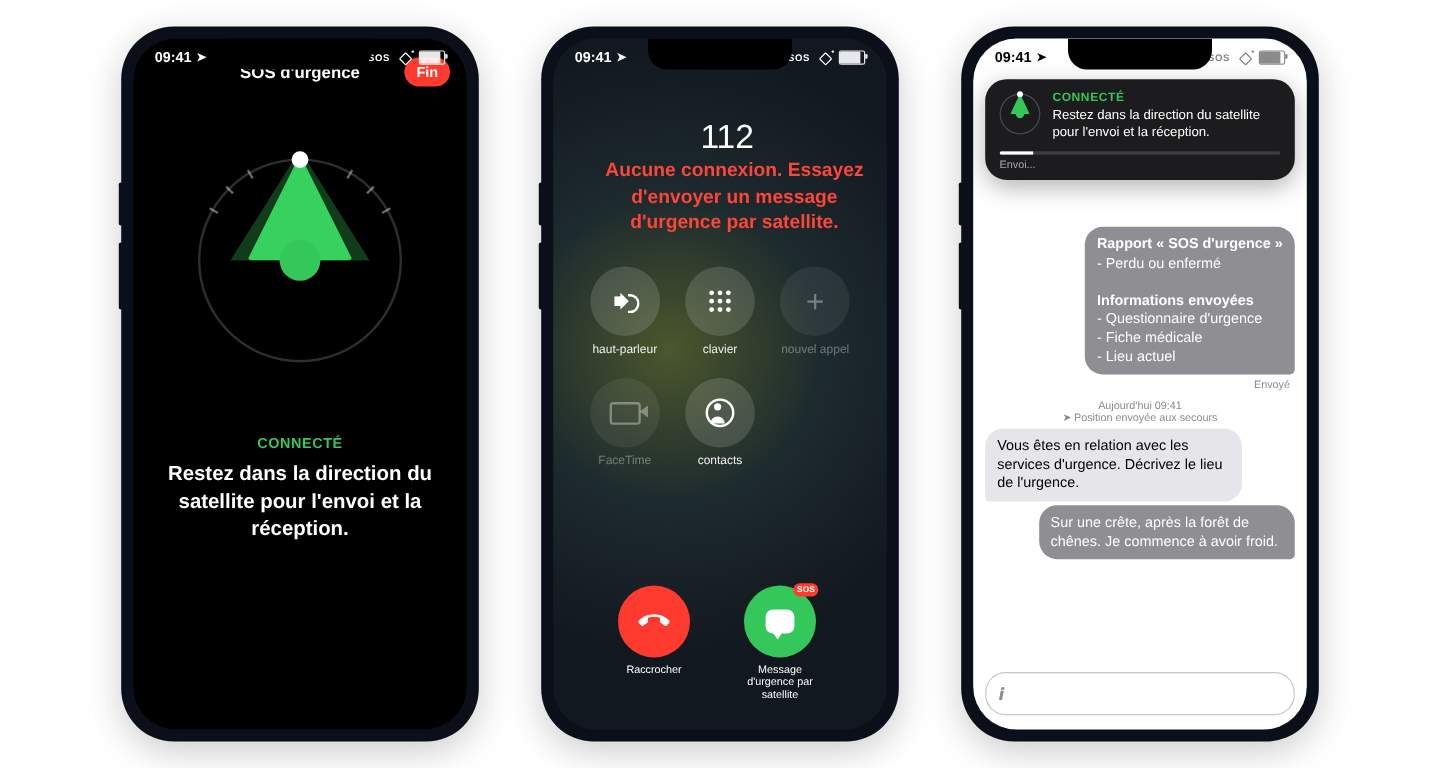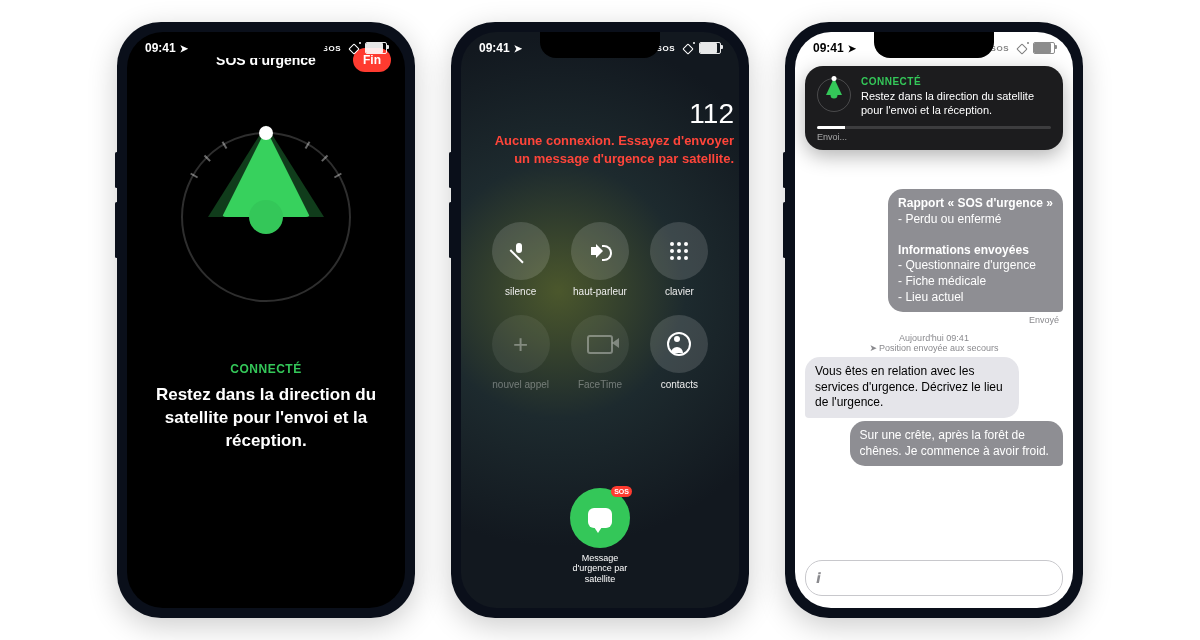--- a/index.html
+++ b/index.html
@@ -1,16 +1,16 @@
 <!DOCTYPE html>
 <html><head>
 <meta charset="utf-8">
 <style>
   html,body{margin:0;padding:0;background:#fff;font-family:-apple-system,"SF Pro Text","Helvetica Neue",Arial,sans-serif;}
-  #stage{width:1200px;height:640px;display:flex;align-items:center;justify-content:center;gap:36px;}
+  #stage{width:1200px;height:640px;display:flex;align-items:center;justify-content:center;gap:52px;}
   .phone{width:278px;height:576px;background:#0a0f1a;border-radius:44px;padding:10px;box-shadow:0 8px 30px rgba(0,0,0,.2);position:relative;}
   .phone::before,.phone::after{content:"";position:absolute;left:-2px;width:3px;background:#0a0f1a;border-radius:2px;}
   .phone::before{top:130px;height:36px;}
   .phone::after{top:180px;height:56px;}
   .screen{width:100%;height:100%;border-radius:36px;overflow:hidden;position:relative;}
   .dark{background:#000;color:#fff;}
   .light{background:#fff;color:#000;}
   .call-bg{background:radial-gradient(circle at 35% 45%,#4b572c 0%,#1d2a2e 35%,#12181f 70%);color:#fff;}
   .notch{position:absolute;top:0;left:50%;transform:translateX(-50%);width:120px;height:26px;background:#000;border-radius:0 0 16px 16px;z-index:50;}
   
@@ -36,23 +36,23 @@
   .wedge2{position:absolute;left:50%;top:50%;width:0;height:0;border-left:58px solid transparent;border-right:58px solid transparent;border-bottom:92px solid rgba(52,199,89,.3);transform:translate(-50%,-100%);}
   .hub{position:absolute;left:50%;top:50%;width:34px;height:34px;background:#34c759;border-radius:50%;transform:translate(-50%,-50%);}
   .sat-dot{position:absolute;left:50%;top:-6px;width:14px;height:14px;background:#fff;border-radius:50%;transform:translateX(-50%);}
   .s1-text{position:absolute;top:330px;left:0;right:0;text-align:center;padding:0 24px;}
   .connected{color:#34c759;font-size:12px;font-weight:700;letter-spacing:.5px;margin-bottom:8px;}
   .instruction{font-size:17px;font-weight:600;line-height:1.35;}
   .open-msg{position:absolute;bottom:22px;left:18px;right:18px;background:rgba(52,199,89,.22);border-radius:24px;height:42px;display:flex;align-items:center;justify-content:center;gap:8px;color:#34c759;font-size:14px;font-weight:600;}
   .bubble-i{width:16px;height:14px;background:#34c759;border-radius:4px;position:relative;}
   .bubble-i::after{content:"";position:absolute;bottom:-3px;left:4px;width:0;height:0;border-left:3px solid transparent;border-right:3px solid transparent;border-top:4px solid #34c759;}
   
-  .s2-head{position:absolute;top:66px;left:12px;right:0;text-align:right;padding:0 5px;}
+  .s2-head{position:absolute;top:66px;left:12px;right:0;text-align:center;padding:0 5px;}
   .dial-num{font-size:28px;font-weight:400;color:#fff;}
-  .no-conn{color:#ff453a;font-size:13px;font-weight:600;line-height:1.35;margin-top:2px;margin-left:12px;}
+  .no-conn{color:#ff453a;font-size:16px;font-weight:600;line-height:1.35;margin-top:2px;margin-left:12px;}
   .grid6{position:absolute;top:190px;left:0;right:0;display:grid;grid-template-columns:repeat(3,1fr);row-gap:18px;justify-items:center;padding:0 20px;}
   .gbtn{display:flex;flex-direction:column;align-items:center;gap:6px;}
   .circ{width:58px;height:58px;border-radius:50%;background:rgba(255,255,255,.14);display:flex;align-items:center;justify-content:center;color:#fff;}
   .dim .circ{background:rgba(255,255,255,.07);color:rgba(255,255,255,.35);}
   .glabel{font-size:10px;color:#eee;}
   .dim .glabel{color:rgba(255,255,255,.35);}
   .s2-bottom{position:absolute;bottom:24px;left:0;right:0;display:flex;justify-content:center;gap:40px;}
   .bbtn{display:flex;flex-direction:column;align-items:center;gap:5px;}
   .big{width:60px;height:60px;border-radius:50%;display:flex;align-items:center;justify-content:center;position:relative;}
   .red-b{background:#ff3b30;}
@@ -169,26 +169,20 @@
             </span>
         </div>
       </div>
       <div class="s2-head">
         <div class="dial-num">112</div>
         <div class="no-conn">Aucune connexion. Essayez d'envoyer un message d'urgence par satellite.</div>
       </div>
       <div class="grid6">
         <div class="gbtn">
           <div class="circ">
-              <span class="i-mute"></span>
-            </div>
-          <span class="glabel">silence</span>
-        </div>
-        <div class="gbtn">
-          <div class="circ">
               <span class="i-spk">
                 <i></i>
               </span>
             </div>
           <span class="glabel">haut-parleur</span>
         </div>
         <div class="gbtn">
           <div class="circ">
               <span class="i-key">
                 <span></span>
@@ -217,20 +211,30 @@
           <span class="glabel">FaceTime</span>
         </div>
         <div class="gbtn">
           <div class="circ">
               <span class="i-contact"></span>
             </div>
           <span class="glabel">contacts</span>
         </div>
       </div>
       <div class="s2-bottom">
+        <div class="bbtn">
+          <div class="big red-b">
+              <span class="i-hang2">
+                <svg viewBox="0 0 24 24" fill="#fff">
+                  <path d="M6.6 10.8c1.4 2.8 3.8 5.2 6.6 6.6l2.2-2.2c.3-.3.7-.4 1-.2 1.1.4 2.4.6 3.6.6.6 0 1 .4 1 1V20c0 .6-.4 1-1 1C10.6 21 3 13.4 3 4c0-.6.4-1 1-1h3.4c.6 0 1 .4 1 1 0 1.2.2 2.5.6 3.6.1.3 0 .7-.2 1l-2.2 2.2z" transform="rotate(135 12 12)"></path>
+                </svg>
+              </span>
+            </div>
+          <span class="blabel">Raccrocher</span>
+        </div>
         <div class="bbtn">
           <div class="big green-b">
             <span class="i-msg"></span>
             <span class="sos-badge">SOS</span>
           </div>
           <span class="blabel">Message d'urgence par satellite</span>
         </div>
       </div>
     </div>
   </div>

